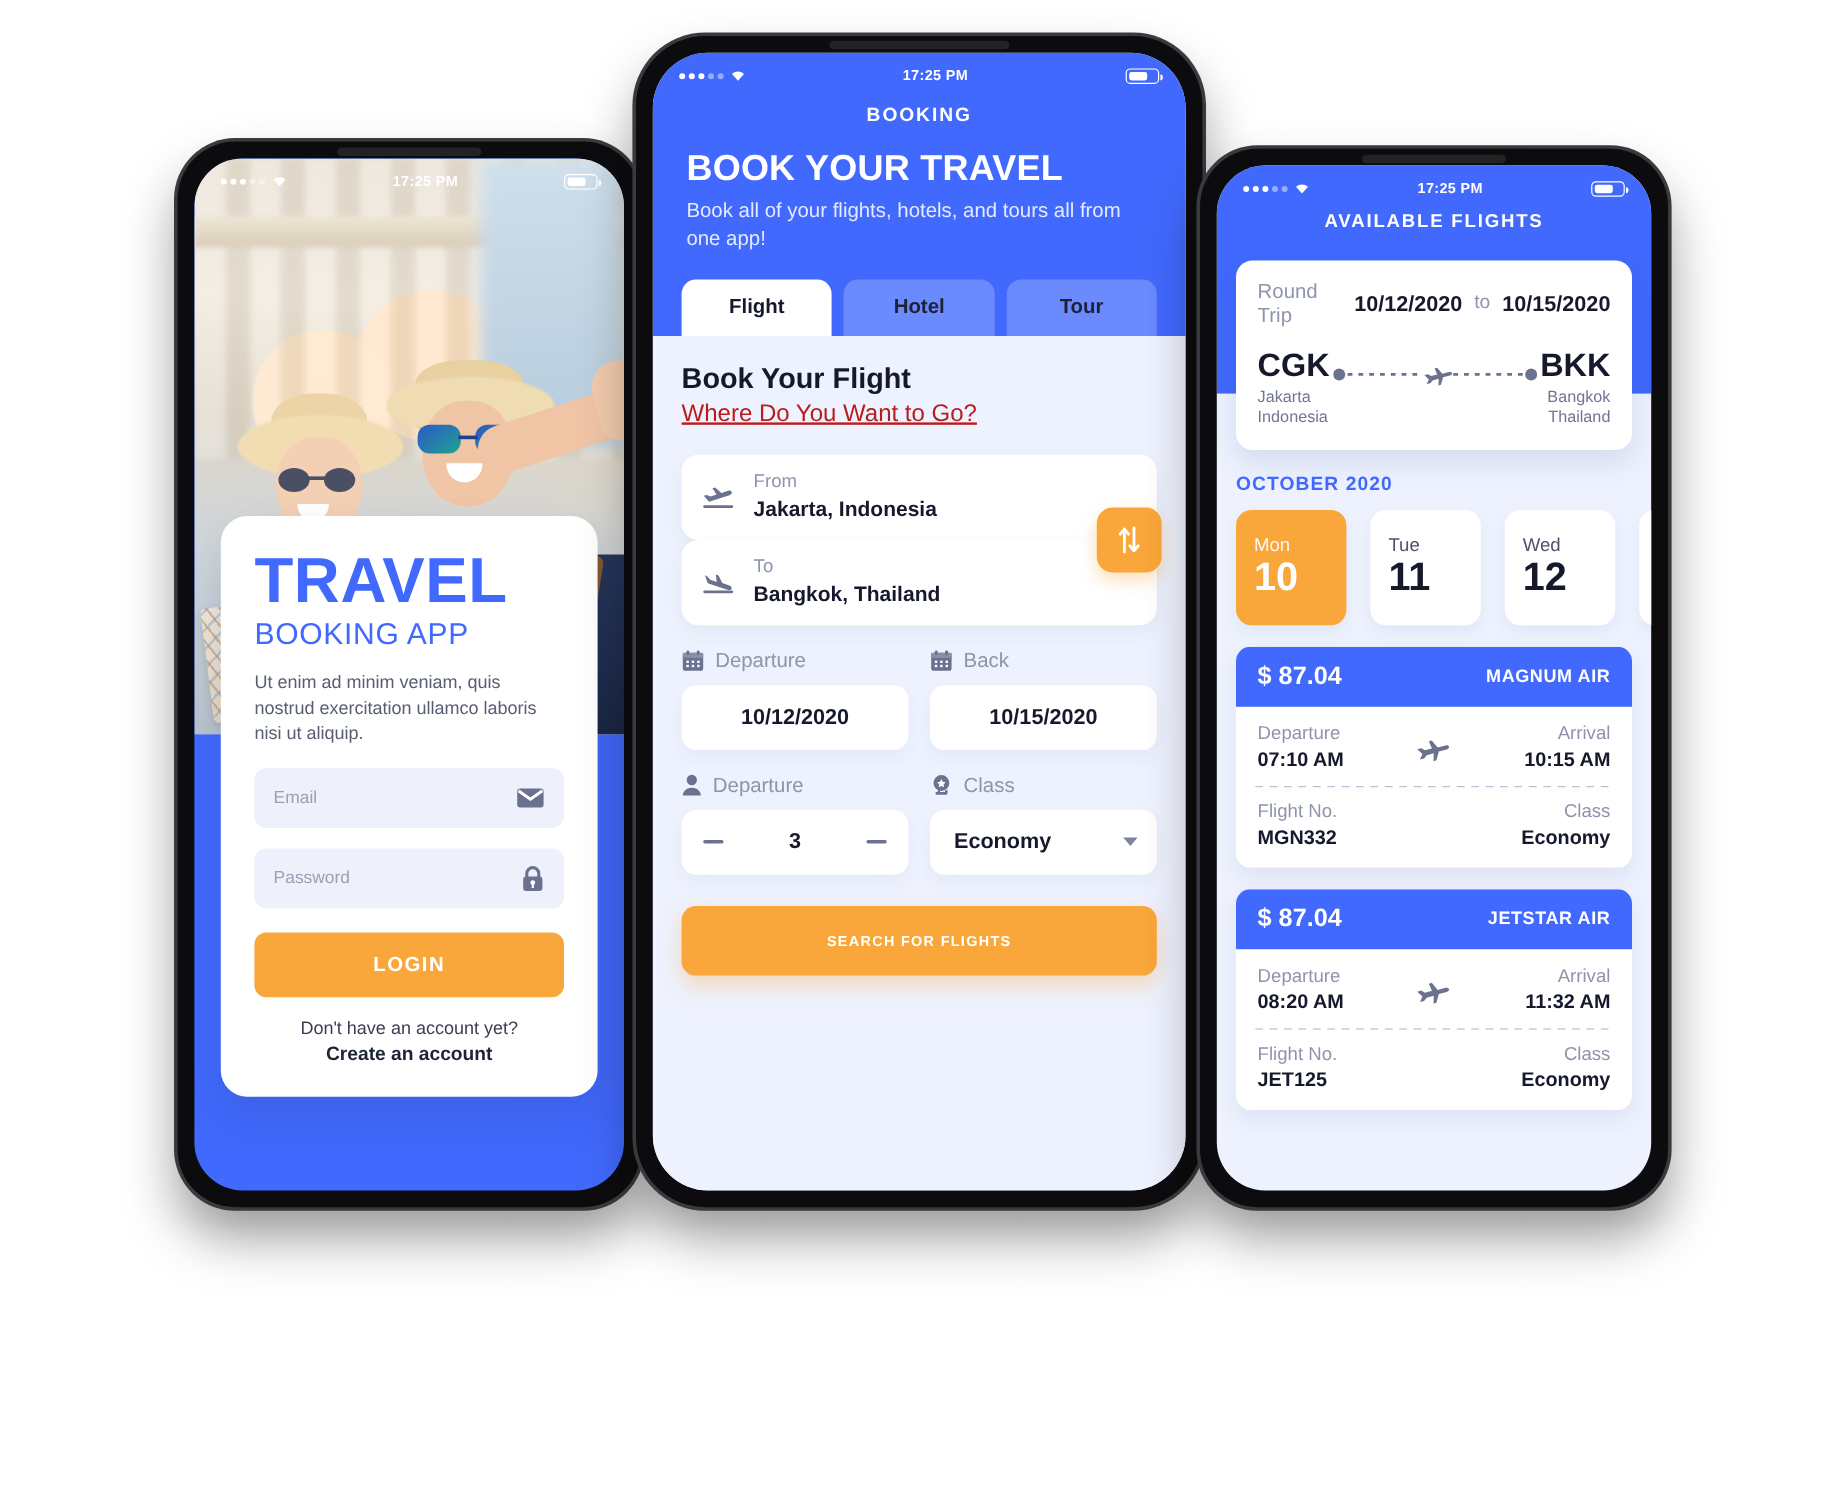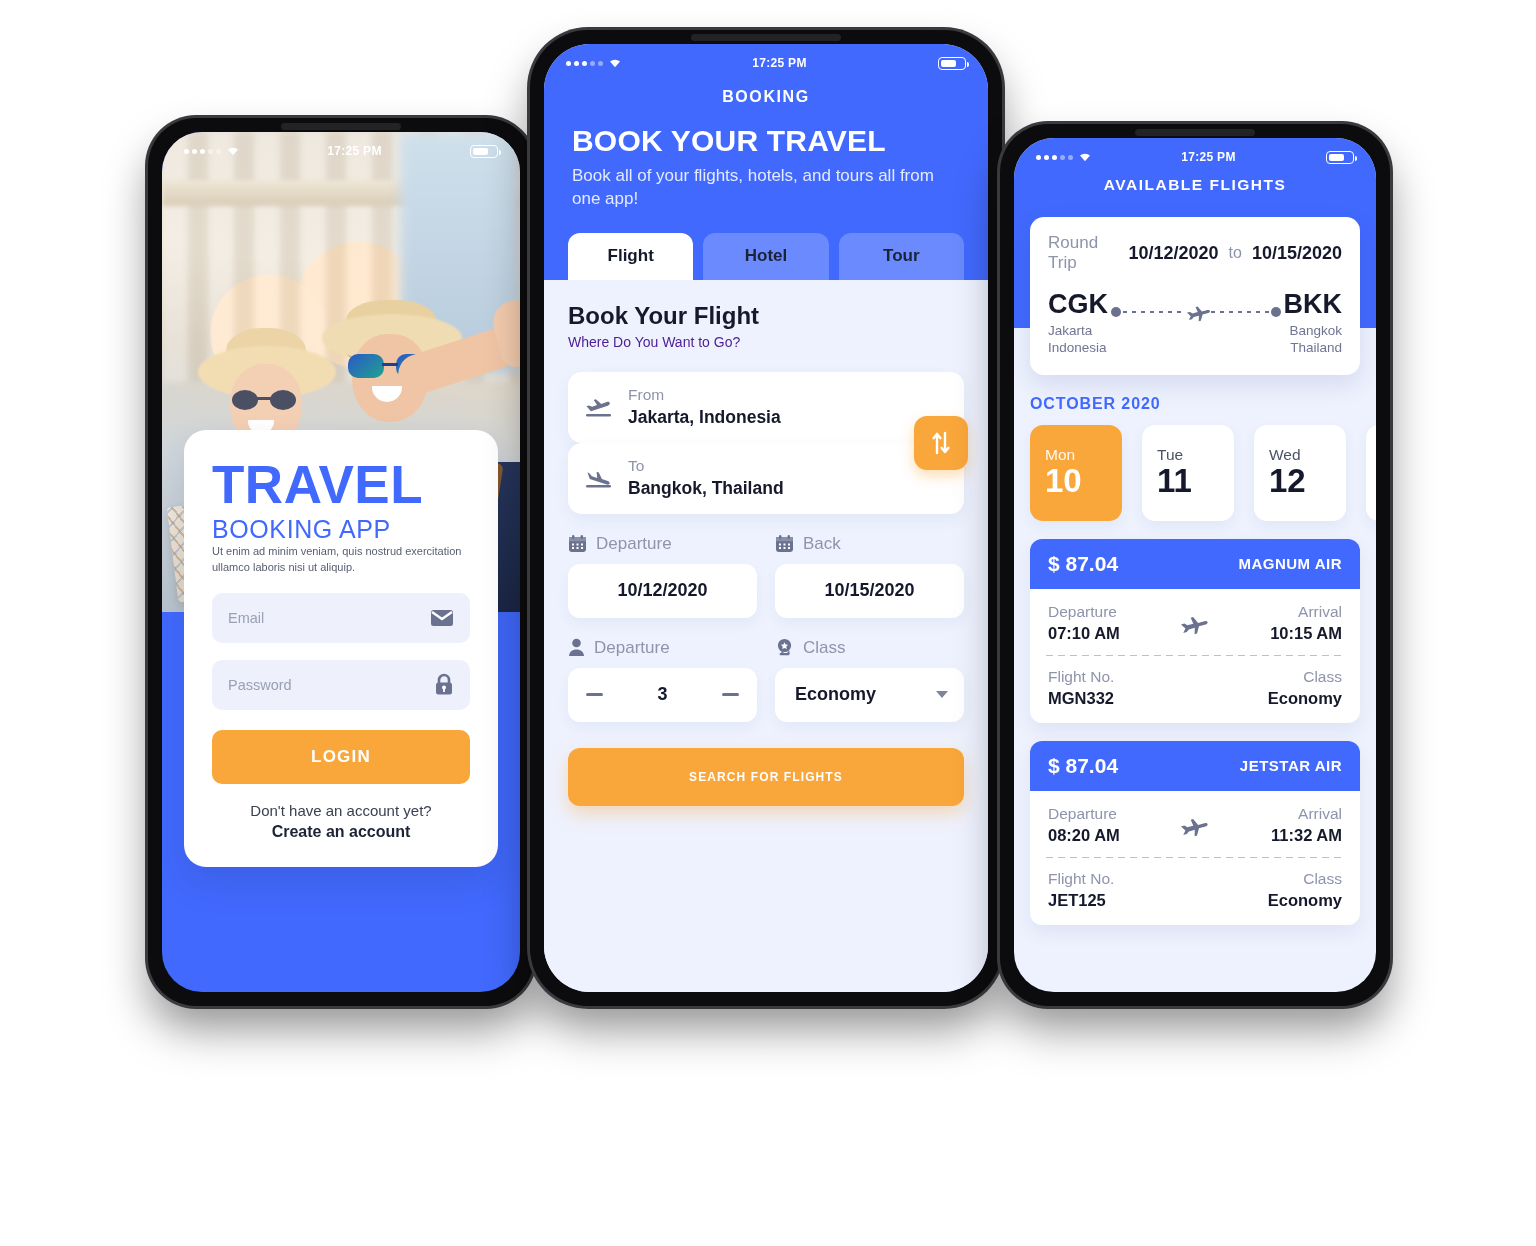--- a/index.html
+++ b/index.html
@@ -137,21 +137,21 @@
 
   .login-card {
     position: absolute; left: 22px; right: 22px; top: 298px;
     background: #fff; border-radius: 22px; padding: 30px 28px 26px;
     box-shadow: 0 16px 34px rgba(30,40,90,.14);
   }
   .brand-main { font-size: 53px; font-weight: 800; color: #4169FD;
     letter-spacing: .5px; line-height: .96; }
   .brand-sub { font-size: 25px; font-weight: 400; color: #4169FD;
     letter-spacing: .6px; margin-top: 4px; }
-  .brand-desc { font-size: 11px; line-height: 1.45; color: #585e72; }
+  .brand-desc { margin-top: 14px; font-size: 15px; line-height: 1.45; color: #585e72; }
 
   .field {
     margin-top: 17px; height: 50px; border-radius: 10px; background: #eef1fb;
     display: flex; align-items: center; padding: 0 16px;
   }
   .field .ph { flex: 1; color: #9aa0b5; font-size: 14.5px; }
   .field svg { flex: none; }
 
   .btn-login {
     margin-top: 20px; height: 54px; border-radius: 10px; background: #F9A63A;
@@ -171,21 +171,21 @@
   .p2-sub { color: rgba(255,255,255,.86); font-size: 17px; line-height: 1.38;
     padding: 6px 28px 0; }
   .tabs { display: flex; gap: 10px; padding: 22px 24px 0; }
   .tab { flex: 1; text-align: center; padding: 13px 0 14px;
     border-radius: 12px 12px 0 0; font-size: 17px; font-weight: 700;
     background: rgba(255,255,255,.22); color: #1d2336; cursor: pointer; }
   .tab.active { background: #fff; color: #16192b; }
 
   .p2-body { flex: 1; background: #eef2fe; padding: 22px 24px 0; position: relative; }
   .p2-h2 { font-size: 24px; font-weight: 800; color: #16192b; }
-  .p2-h2sub { font-size: 14px; color: #4c1d95; margin-top: 4px; }
+  .p2-h2sub { font-size: 20px; color: #b91c1c; margin-top: 4px; text-decoration: underline; }
 
   .route-box { position: relative; margin-top: 22px; }
   .route-card {
     background: #fff; border-radius: 14px; padding: 14px 18px 15px 16px;
     display: flex; align-items: center; gap: 14px;
     box-shadow: 0 6px 16px rgba(40,60,140,.06);
   }
   .route-lab { font-size: 15.5px; color: #8e94ab; }
   .route-val { font-size: 17.5px; font-weight: 800; color: #16192b; margin-top: 3px; }
   .swap {

